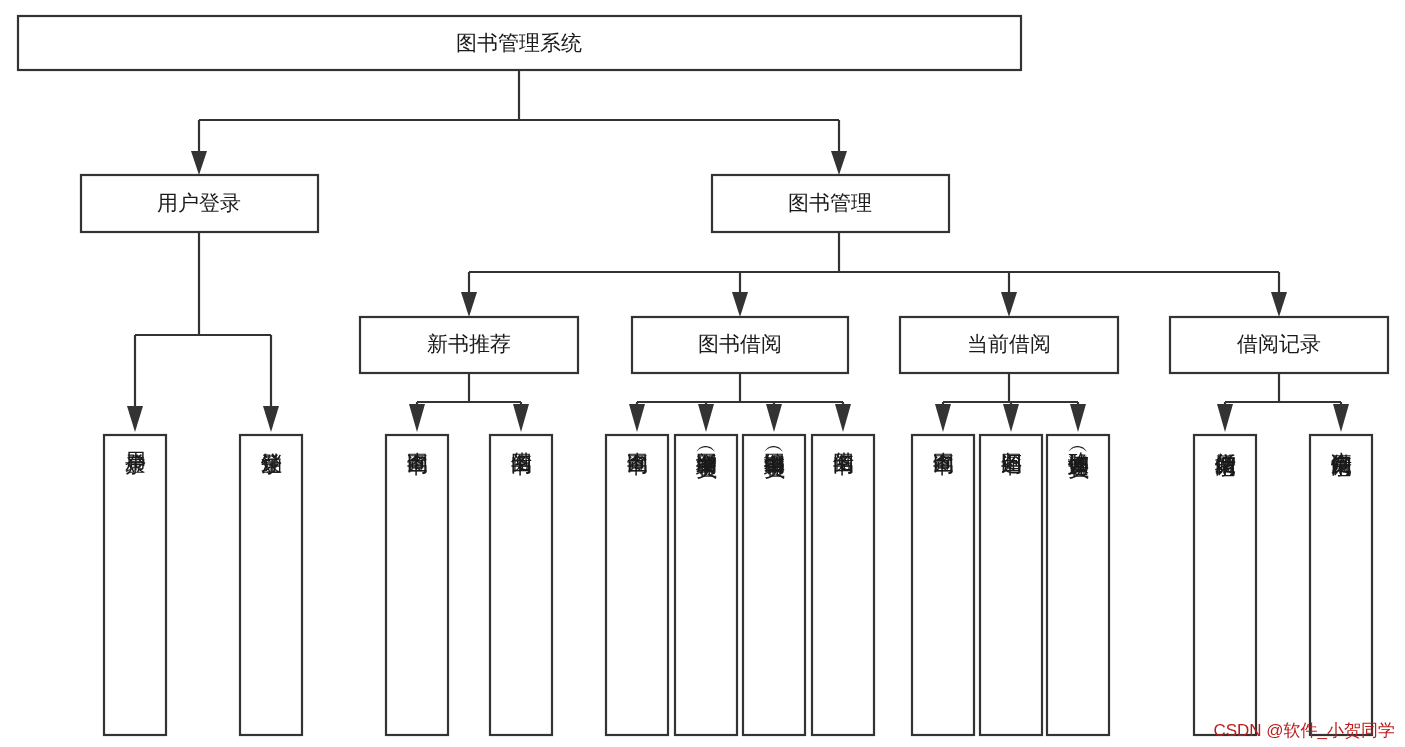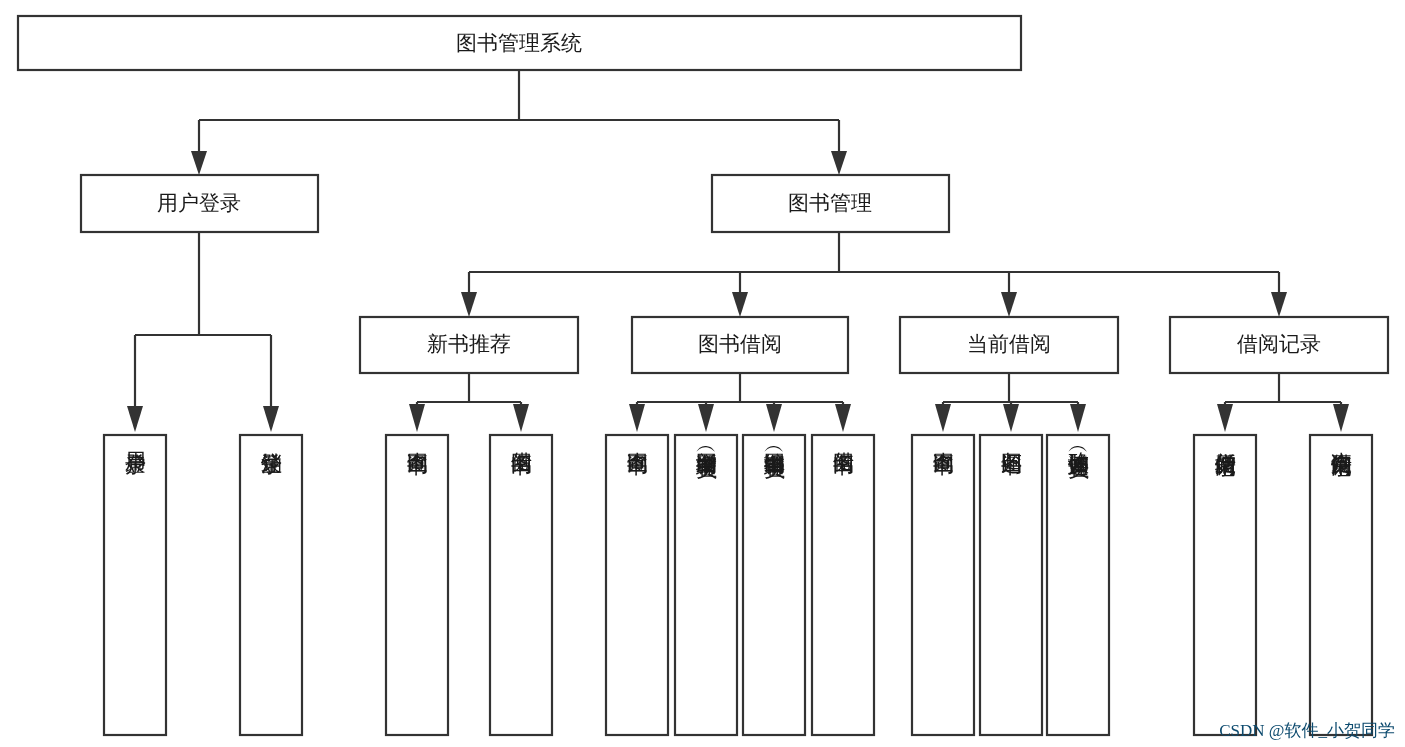--- a/index.html
+++ b/index.html
@@ -59,23 +59,23 @@
     font-size: 21px;
     line-height: 1;
     color: #1a1a1a;
     letter-spacing: 1px;
     white-space: nowrap;
   }
   #watermark {
     position: absolute;
     right: 10px;
     bottom: 5px;
-    font-family: Liberation Serif, serif;
+    font-family: Liberation Sans, sans-serif;
     font-size: 17px;
-    color: #0c4a6e;
+    color: #b91c1c;
     white-space: nowrap;
     pointer-events: none;
   }
 </style>
 </head>
 <body>
 
 <div id="stage">
 
   <svg id="diagram-svg" viewBox="0 0 1405 747">

